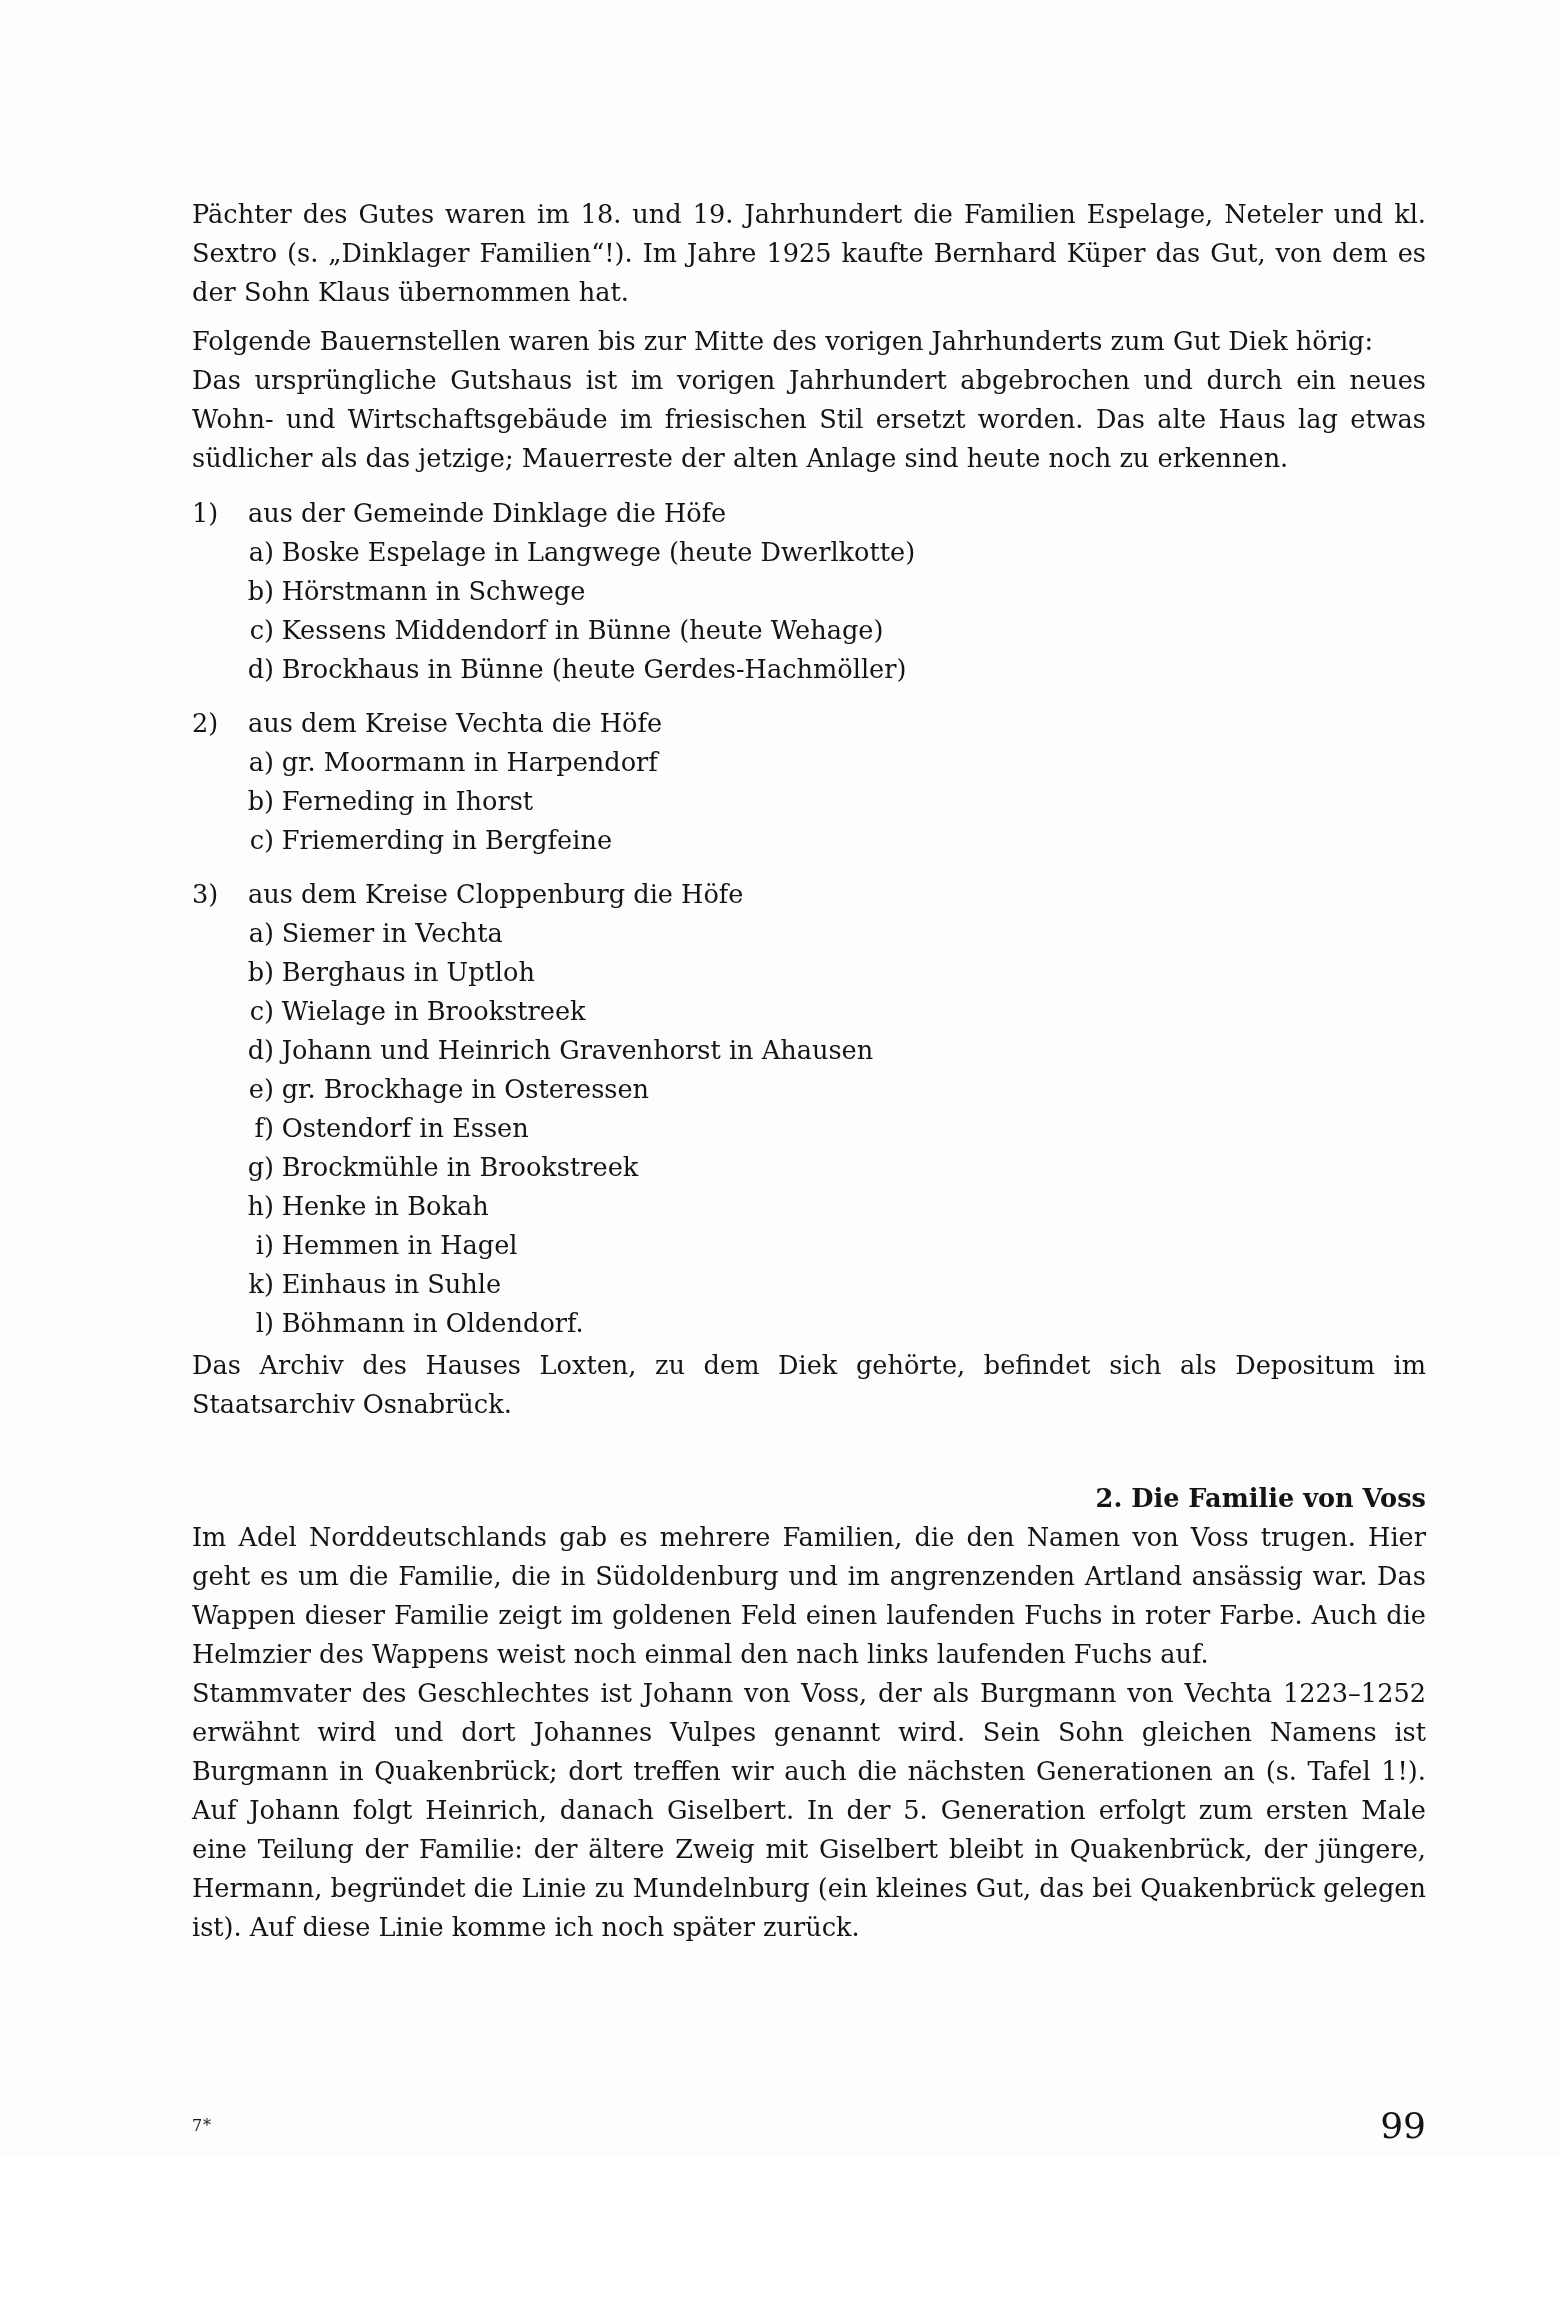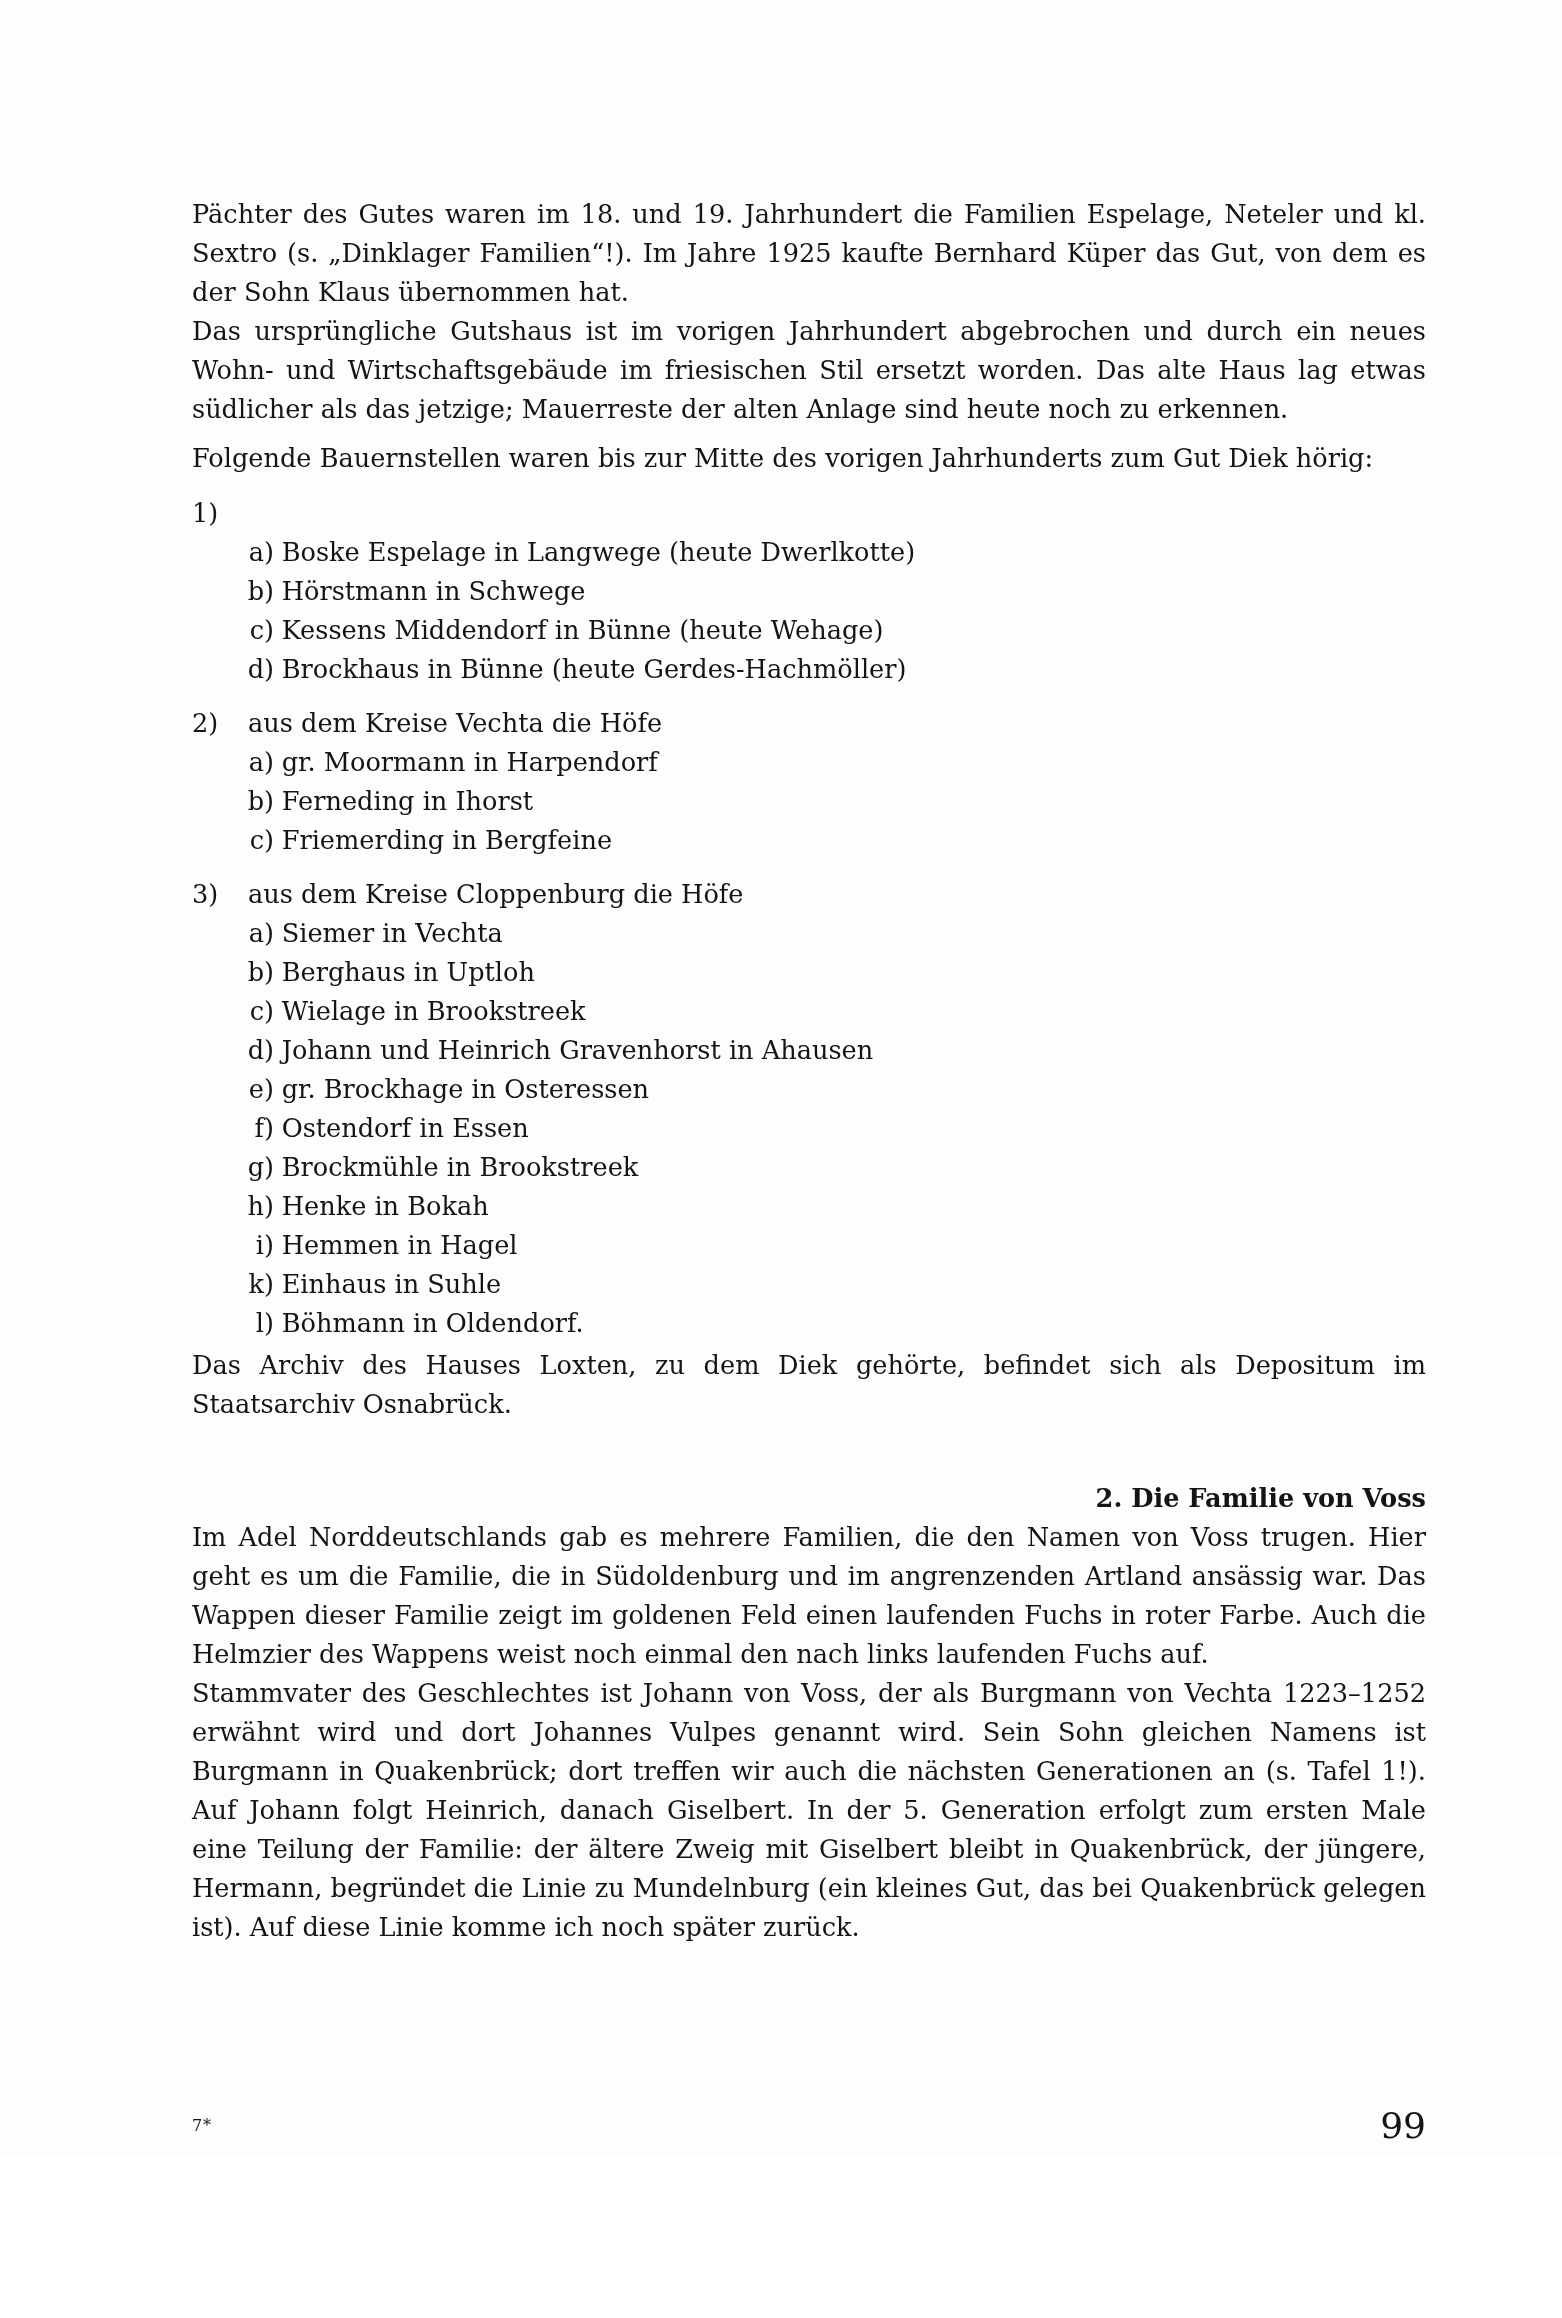--- a/index.html
+++ b/index.html
@@ -67,26 +67,27 @@
     line-height: 34px;
   }
 </style>
 </head>
 <body>
 
 <div class="page">
   <div class="content">
 
     <p class="para">Pächter des Gutes waren im 18. und 19. Jahrhundert die Familien Espelage, Neteler und kl. Sextro (s. „Dinklager Familien“!). Im Jahre 1925 kaufte Bernhard Küper das Gut, von dem es der Sohn Klaus übernommen hat.</p>
+    <p class="para spaced">Folgende Bauernstellen waren bis zur Mitte des vorigen Jahrhunderts zum Gut Diek hörig:</p>
     <p class="para">Das ursprüngliche Gutshaus ist im vorigen Jahrhundert abgebrochen und durch ein neues Wohn- und Wirtschaftsgebäude im friesischen Stil ersetzt worden. Das alte Haus lag etwas südlicher als das jetzige; Mauerreste der alten Anlage sind heute noch zu erkennen.</p>
-    <p class="para spaced">Folgende Bauernstellen waren bis zur Mitte des vorigen Jahrhunderts zum Gut Diek hörig:</p>
 
     <div class="farm-group">
       <div class="group-header">
         <span class="num">1)</span>
+        <span class="group-title">aus der Gemeinde Dinklage die Höfe</span>
       </div>
       <div class="farm-item">
         <span class="letter">a)</span>
         <span class="item-text">Boske Espelage in Langwege (heute Dwerlkotte)</span>
       </div>
       <div class="farm-item">
         <span class="letter">b)</span>
         <span class="item-text">Hörstmann in Schwege</span>
       </div>
       <div class="farm-item">

